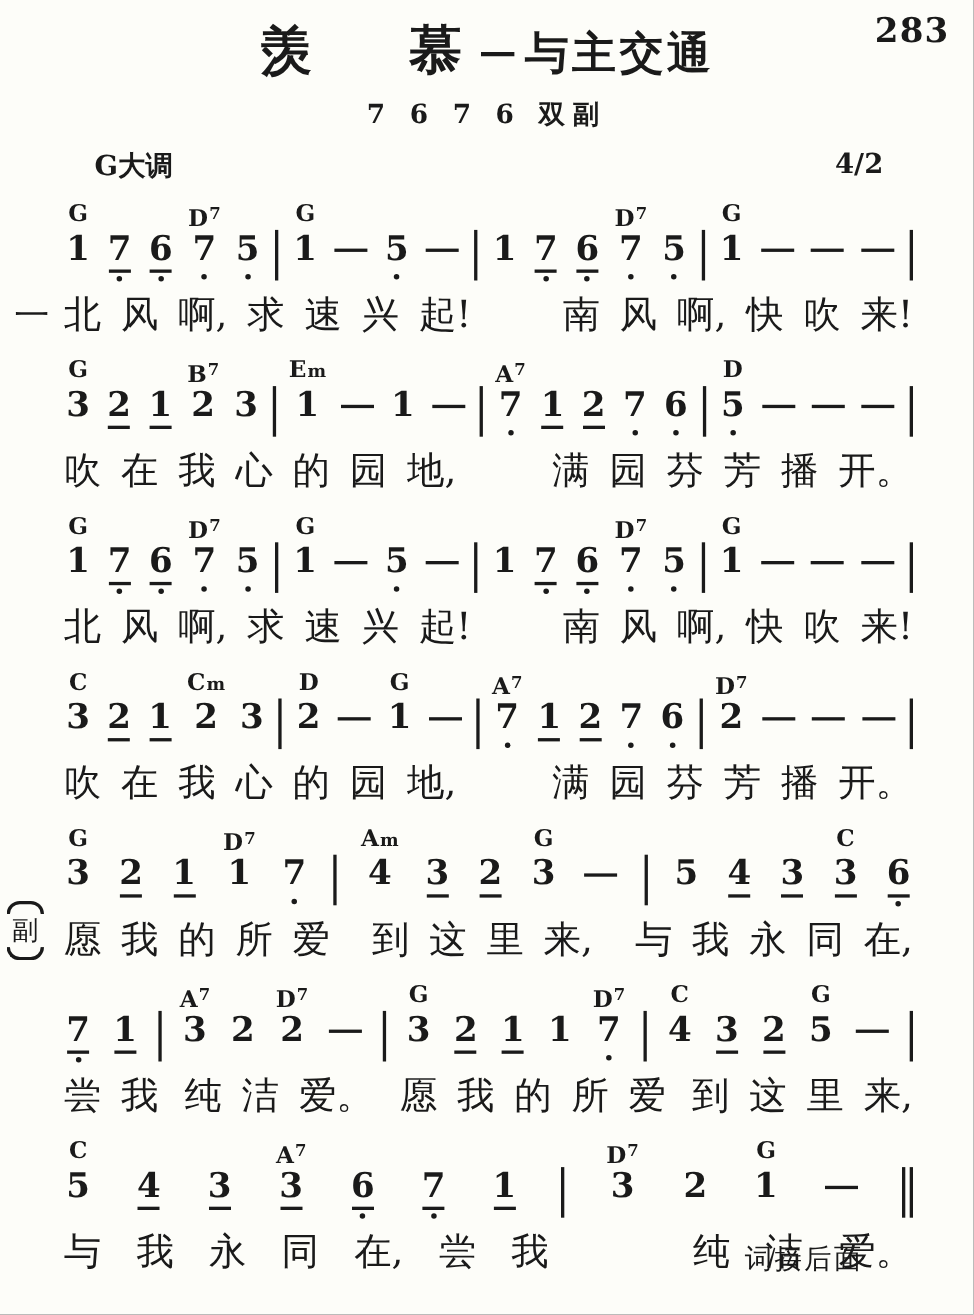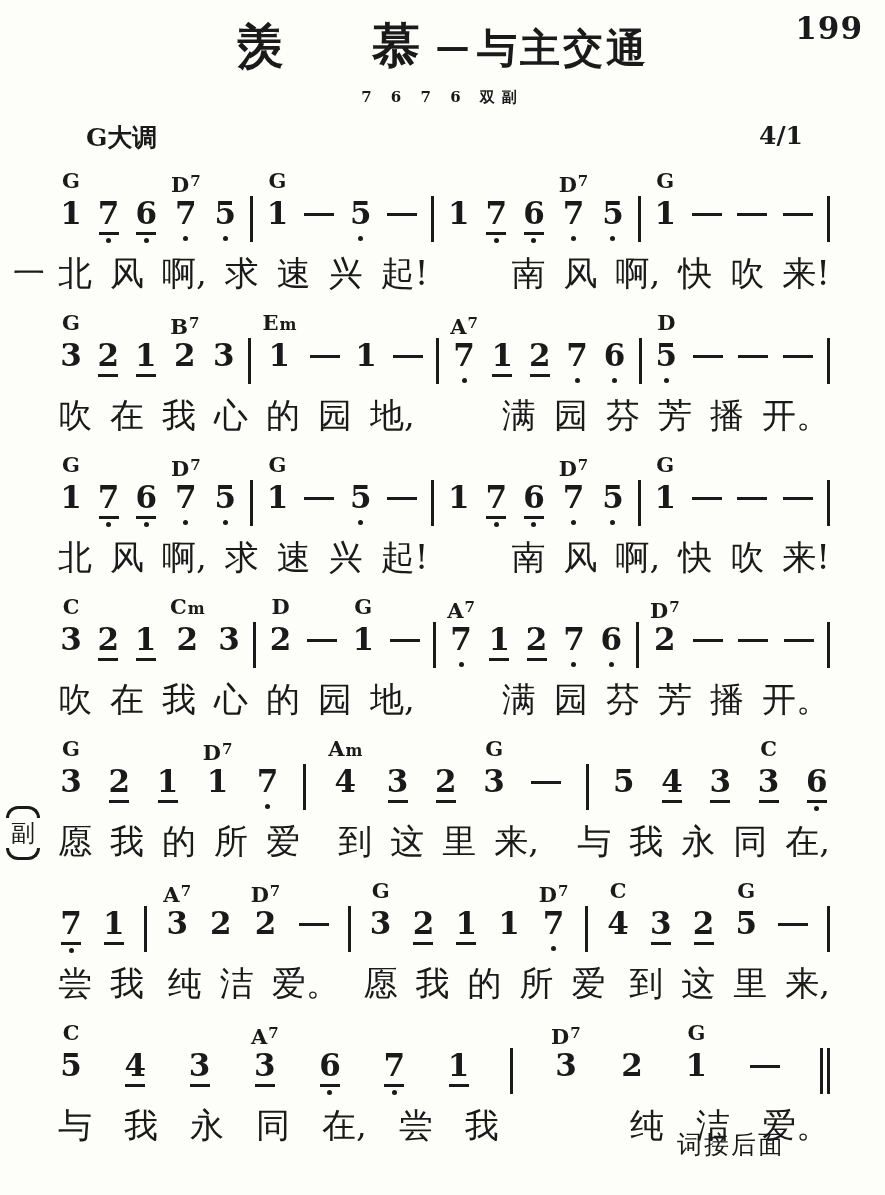--- a/index.html
+++ b/index.html
@@ -7,21 +7,21 @@
     position:relative; width:885px; height:1195px; margin:0 auto;
     background:var(--paper,#fdfdfa); color:var(--ink,#1a1a1a);
     font-family:"DejaVu Serif","Liberation Serif",serif;
     overflow:hidden; box-sizing:border-box;
   }
   .page-number { position:absolute; top:10px; right:22px; font-size:31px; font-weight:bold; letter-spacing:1px; }
   .title { text-align:center; padding-top:14px; font-weight:bold; white-space:nowrap; }
   .title-main { font-size:48px; letter-spacing:20px; }
   .title-dash { font-size:34px; margin:0 2px 0 -10px; vertical-align:4px; }
   .title-sub  { font-size:40px; letter-spacing:3px; }
-  .meter { text-align:center; font-size:15px; font-weight:bold; letter-spacing:7px; margin-top:10px; }
+  .meter { text-align:center; font-size:24px; font-weight:bold; letter-spacing:7px; margin-top:10px; }
   .keyrow { display:flex; justify-content:space-between; margin:14px 82px 0 86px; font-size:25px; font-weight:bold;gap:13px; }
   .systems { margin:8px 55px 0 58px; }
   .system { margin-top:2px; }
   .music-row { display:flex; justify-content:space-between; align-items:flex-start; margin-top:12px; }
   .tok { display:flex; flex-direction:column; align-items:center; }
   .chord-slot { height:30px; line-height:30px; font-size:21px; font-weight:bold; white-space:nowrap; }
   .chord-sup { font-size:15px; vertical-align:6px; margin-left:1px; }
   .chord-min { font-size:16px; margin-left:1px; }
   .digit { font-size:31px; font-weight:bold; line-height:34px; min-width:26px; text-align:center; }
   .marks { height:16px; display:flex; flex-direction:column; align-items:center; }
@@ -39,31 +39,31 @@
   .refrain-mark { position:absolute; left:-52px; top:-12px; display:flex; flex-direction:column; align-items:center; }
   .refrain-arc-top { width:28px; height:9px; border:3px solid var(--ink,#1a1a1a); border-bottom:none; border-radius:14px 14px 0 0; }
   .refrain-arc-bottom { width:28px; height:9px; border:3px solid var(--ink,#1a1a1a); border-top:none; border-radius:0 0 14px 14px; }
   .refrain-char { font-size:24px; line-height:30px; }
   .footer { position:absolute; right:100px; bottom:34px; font-size:25px; letter-spacing:2px; }
 </style>
 </head>
 <body>
 
 <div class="page" style="--ink: #1a1a1a; --paper: #fdfdf9;">
-  <div class="page-number">199</div>
+  <div class="page-number">283</div>
   <header>
     <div class="title">
       <span class="title-main">羡　慕</span>
       <span class="title-dash">—</span>
       <span class="title-sub">与主交通</span>
     </div>
     <div class="meter">7 6 7 6 双副</div>
     <div class="keyrow">
       <span>G大调</span>
-      <span>4/1</span>
+      <span>4/2</span>
     </div>
   </header>
   <main id="systems" class="systems">
       <div class="system">
         <div class="music-row">
           <div class="tok tok-note">
             <div class="chord-slot"><span class="chord"><span>G</span></span></div>
             <div class="digit">1</div>
             <div class="marks"></div>
           </div>

